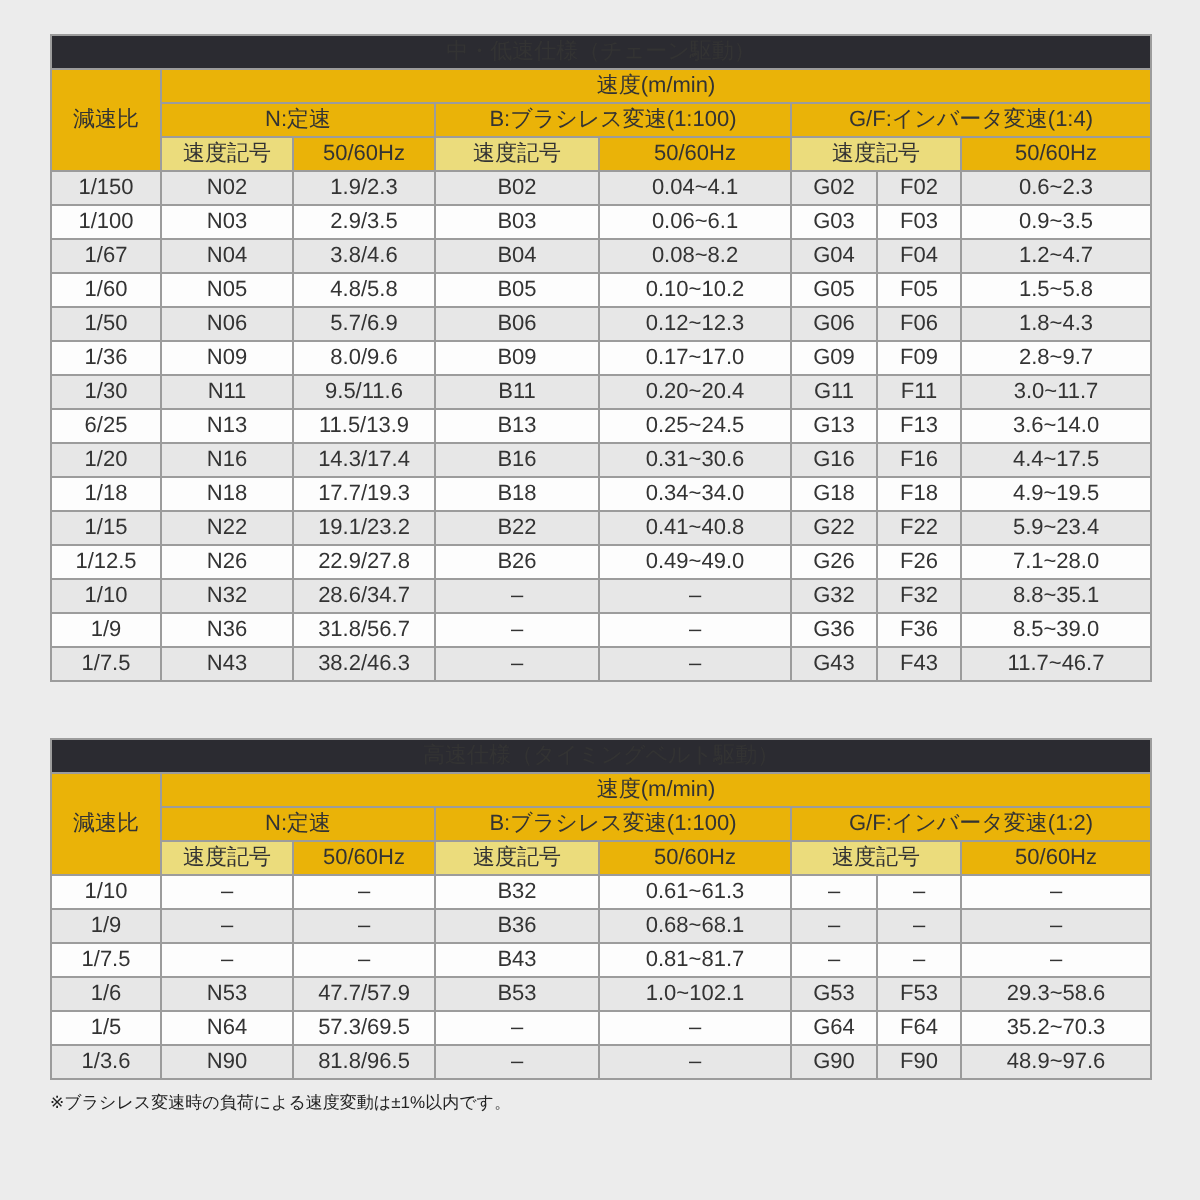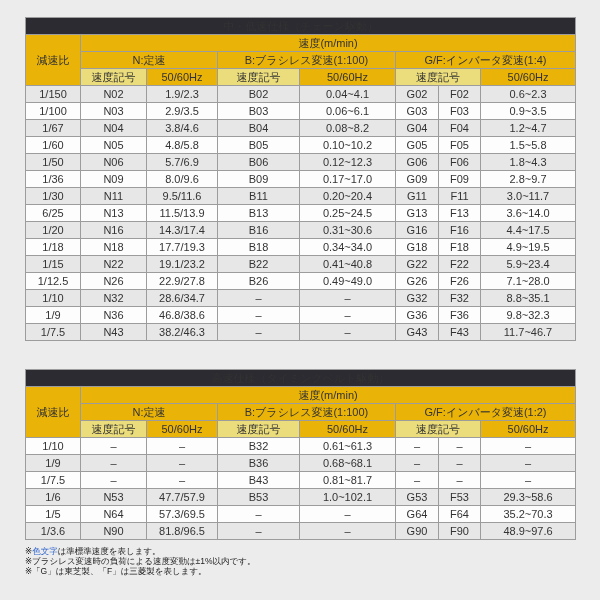--- a/index.html
+++ b/index.html
@@ -221,26 +221,26 @@
           <td>28.6/34.7</td>
           <td>–</td>
           <td>–</td>
           <td class="blue">G32</td>
           <td class="blue">F32</td>
           <td class="blue">8.8~35.1</td>
         </tr>
         <tr>
           <td>1/9</td>
           <td>N36</td>
-          <td>46.8/38.6</td>
+          <td>31.8/56.7</td>
           <td>–</td>
           <td>–</td>
           <td class="blue">G36</td>
           <td class="blue">F36</td>
-          <td class="blue">9.8~32.3</td>
+          <td class="blue">8.5~39.0</td>
         </tr>
         <tr class="alt">
           <td>1/7.5</td>
           <td>N43</td>
           <td>38.2/46.3</td>
           <td>–</td>
           <td>–</td>
           <td class="blue">G43</td>
           <td class="blue">F43</td>
           <td class="blue">11.7~46.7</td>
@@ -339,18 +339,16 @@
           <td>–</td>
           <td>–</td>
           <td class="blue">G90</td>
           <td class="blue">F90</td>
           <td class="blue">48.9~97.6</td>
         </tr>
       </tbody>
   </table>
 
   <div class="footnotes">
-      <div><span>※</span><span class="blue-text">色文字</span><span>は準標準速度を表します。</span></div>
       <div><span>※ブラシレス変速時の負荷による速度変動は±1%以内です。</span></div>
-      <div><span>※「G」は東芝製、「F」は三菱製を表します。</span></div>
     </div>
 
 </div>
 
 </body></html>

